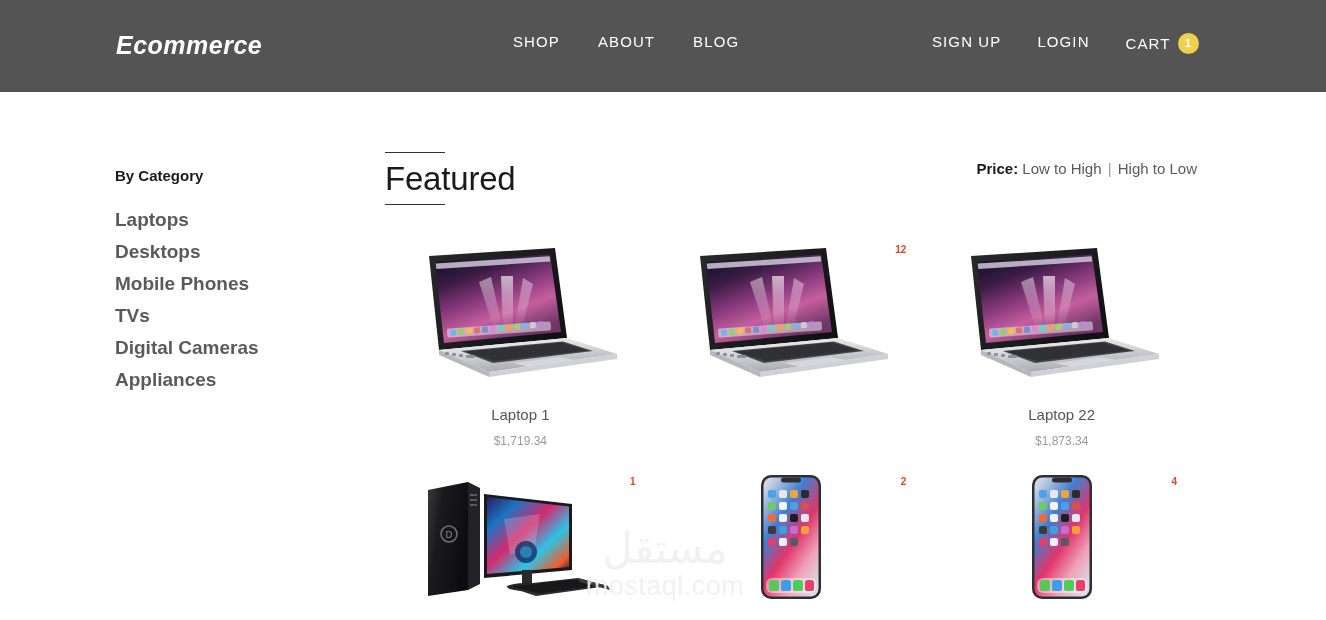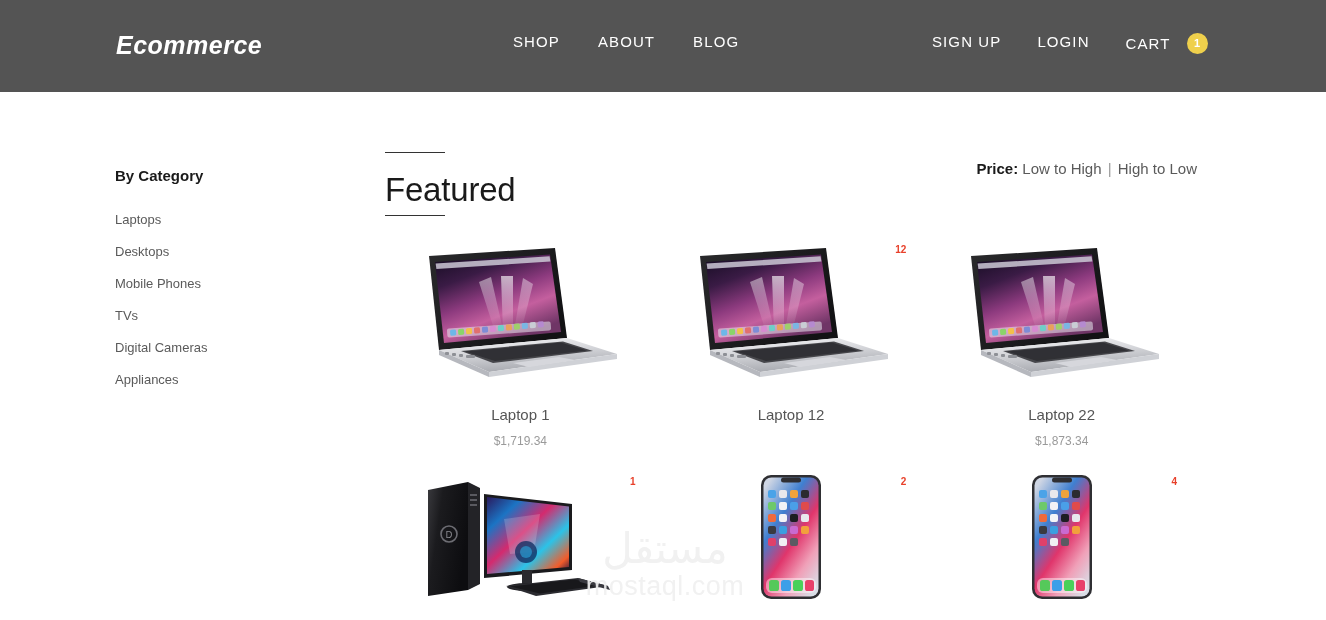--- a/index.html
+++ b/index.html
@@ -55,21 +55,21 @@
     color: #ffffff;
     letter-spacing: 1.1px;
     text-decoration: none;
     white-space: nowrap;
     cursor: pointer;
   }
 
   .cart-wrap {
     display: flex;
     align-items: center;
-    gap: 16px;
+    gap: 7px;
     cursor: pointer;
     justify-content: center;
   }
 
   .cart-badge {
     width: 21px;
     height: 21px;
     border-radius: 50%;
     background: #efd04c;
     color: #ffffff;
@@ -100,25 +100,26 @@
   .sidebar-title {
     font-size: 15px;
     font-weight: bold;
     color: #1a1a1a;
     margin-bottom: 20px;
   }
 
   .cat-list { list-style: none; }
 
   .cat-item {
-    font-size: 13px;
+    font-size: 19px;
     color: #5a5a5a;
     line-height: 32px;
     cursor: pointer;
     white-space: nowrap;
+    font-weight: bold;
   }
 
   
   .main {
     position: absolute;
     left: 385px;
     top: 60px;
     width: 812px;
   }
 
@@ -137,21 +138,21 @@
     width: 60px;
     height: 1px;
     background: #333333;
   }
 
   .featured-title {
     font-size: 33px;
     font-weight: normal;
     color: #1a1a1a;
     line-height: 1.24;
-    margin: 17px 0 4px 0;
+    margin: 6px 0 4px 0;
     letter-spacing: -0.2px;
   }
 
   .sort-block {
     position: absolute;
     right: 0;
     top: 8px;
     font-size: 15px;
     color: #5a5a5a;
     white-space: nowrap;
@@ -420,21 +421,20 @@
             <polygon points="44,105 146,95.5 176,105 76,117" fill="#3b3b3f" opacity="0.92"></polygon>
             <polygon points="48,105.6 144,96.6 170,104.6 78,115" fill="#222226" opacity="0.6"></polygon>
             <polygon points="96,117 142,111 158,114 112,121" fill="#d6d7dc"></polygon>
             <rect x="28" y="106" width="4" height="3" rx="1" fill="#8e9096"></rect>
             <rect x="35" y="107" width="4" height="3" rx="1" fill="#8e9096"></rect>
             <rect x="42" y="108" width="4" height="3" rx="1" fill="#8e9096"></rect>
             <rect x="49" y="109" width="9" height="3" rx="1" fill="#8e9096"></rect>
           </svg>
           <span class="card-badge">12</span>
         </div>
-        <div class="card-name">Laptop 12</div>
       </div>
 
       <div class="card">
         <div class="card-media">
           <svg class="laptop-svg" width="206" height="132" viewBox="0 0 206 132">
             <defs>
               <linearGradient id="lg-screen-c" x1="0" y1="0" x2="0.55" y2="1">
                 <stop offset="0%" stop-color="#120b1f"></stop>
                 <stop offset="30%" stop-color="#3a1b45"></stop>
                 <stop offset="55%" stop-color="#8c3a7e"></stop>

